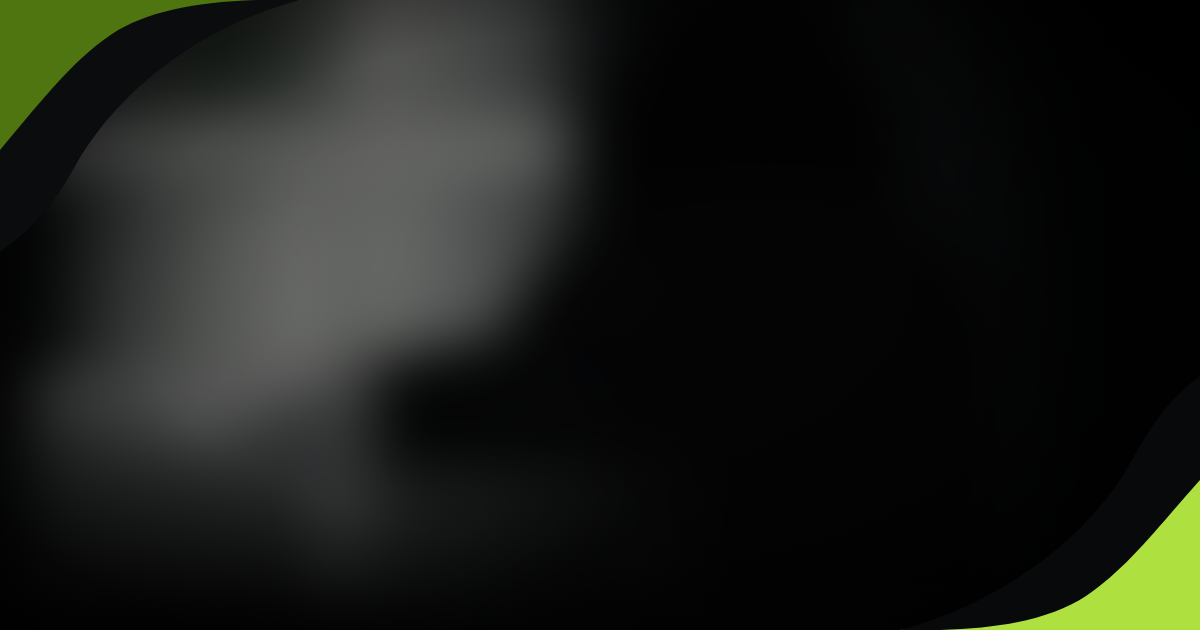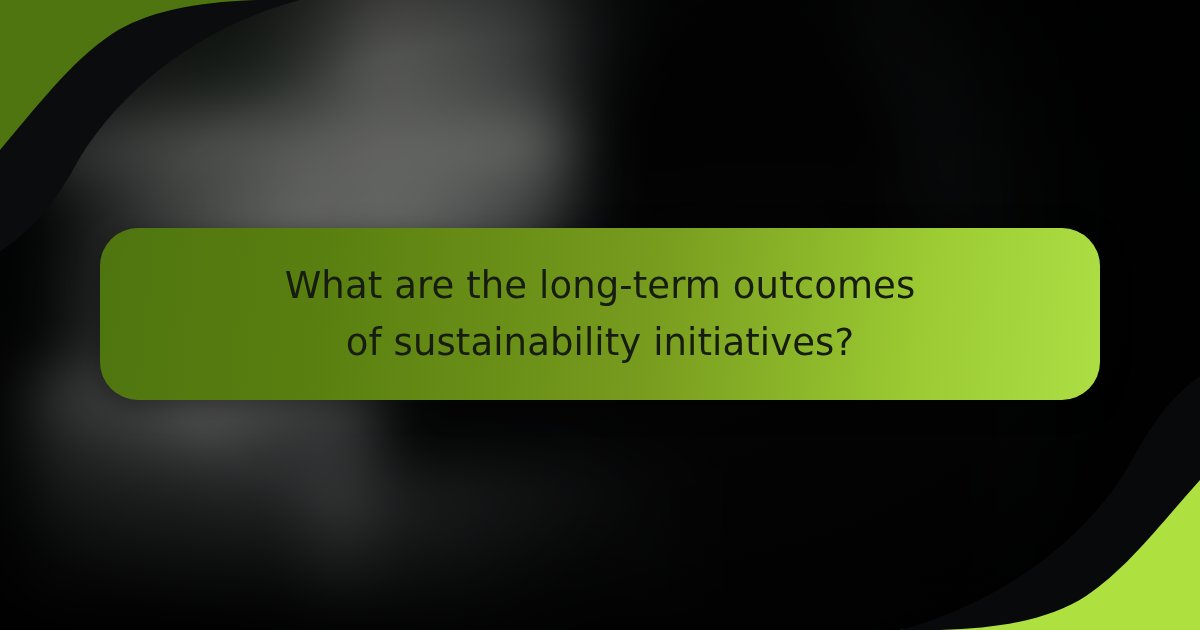--- a/index.html
+++ b/index.html
@@ -227,17 +227,14 @@
   <svg class="corner-tl" viewBox="0 0 300 260">
     <path d="M0,0 L300,0 C210,10 120,60 72,132 C40,180 18,220 0,244 Z" fill="#4f7510"></path>
     <path d="M300,0 C200,26 116,92 74,168 C46,218 22,236 0,252 L0,150 C36,108 70,62 112,34 C152,8 214,-2 300,0 Z" fill="#0b0c0d"></path>
   </svg>
 
   <svg class="corner-br" viewBox="0 0 300 260">
     <path d="M300,260 L0,260 C96,250 182,200 232,128 C264,80 284,40 300,16 Z" fill="#aee040"></path>
     <path d="M0,260 C104,232 190,166 232,90 C258,42 278,22 300,6 L300,110 C262,152 228,198 186,226 C146,252 86,262 0,260 Z" fill="#08090a"></path>
   </svg>
 
-  <div class="banner">
-    <div class="banner-text">What are the long-term outcomes of sustainability initiatives?</div>
-  </div>
 
 </div>
 
 </body></html>

